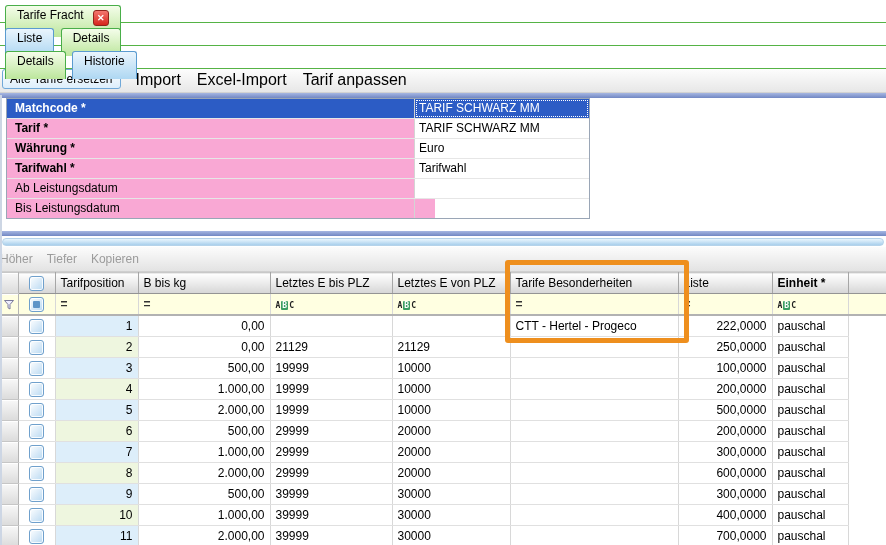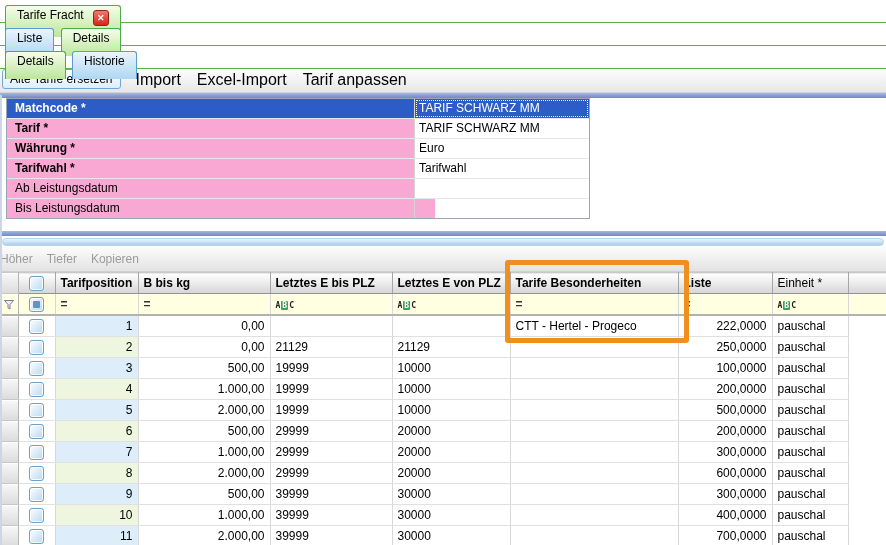--- a/index.html
+++ b/index.html
@@ -36,23 +36,23 @@
   .frm-value{flex:1;padding-left:4px;background:#fff;overflow:hidden;}
   .frm-row.selected{background:#2c5cc5;color:#fff;}
   .frm-row.selected .frm-value{background:#2c5cc5;outline:1px dotted #fff;outline-offset:-2px;}
   
   .grid-toolbar{height:24px;background:linear-gradient(#fcfcfc,#e3e3e3);border-bottom:1px solid #cfcfcf;
        display:flex;align-items:center;color:#9b9b9b;}
   .grid-toolbar span{margin-right:14px;}
   
   table.grid{border-collapse:collapse;table-layout:fixed;width:886px;}
   .grid th{background:linear-gradient(#ffffff,#d6d6d6);border-right:1px solid #a6a6a6;border-bottom:1px solid #949494;
-       border-top:1px solid #c8c8c8;font-weight:bold;text-align:left;padding:2px 5px;height:16px;font-size:12px;
+       border-top:1px solid #c8c8c8;font-weight:normal;text-align:left;padding:2px 5px;height:16px;font-size:12px;
        overflow:hidden;white-space:nowrap;}
-  .grid th.bold{font-weight:normal;}
+  .grid th.bold{font-weight:bold;}
   .grid td{border-right:1px solid #d8d8d8;border-bottom:1px solid #e0e0e0;padding:1px 5px;height:18px;
        font-size:12px;overflow:hidden;white-space:nowrap;background:#fff;}
   .grid tr.filter td{background:#ffffe1;border-bottom:2px solid #b2b2b2;font-weight:bold;color:#333;}
   .grid td.num{text-align:right;}
   .grid td.ind, .grid th.ind{background:linear-gradient(#f7f7f7,#dbdbdb);border-right:1px solid #b4b4b4;
        border-bottom:1px solid #c6c6c6;box-shadow:inset 0 1px 0 #fff;padding:1px 2px;}
   .grid td.filler{border-right:none;border-bottom:none;background:#fff;}
   .grid th.filler{border-right:none;}
   .tp-blue{background:#ddeefa !important;}
   .tp-green{background:#eef6df !important;}

